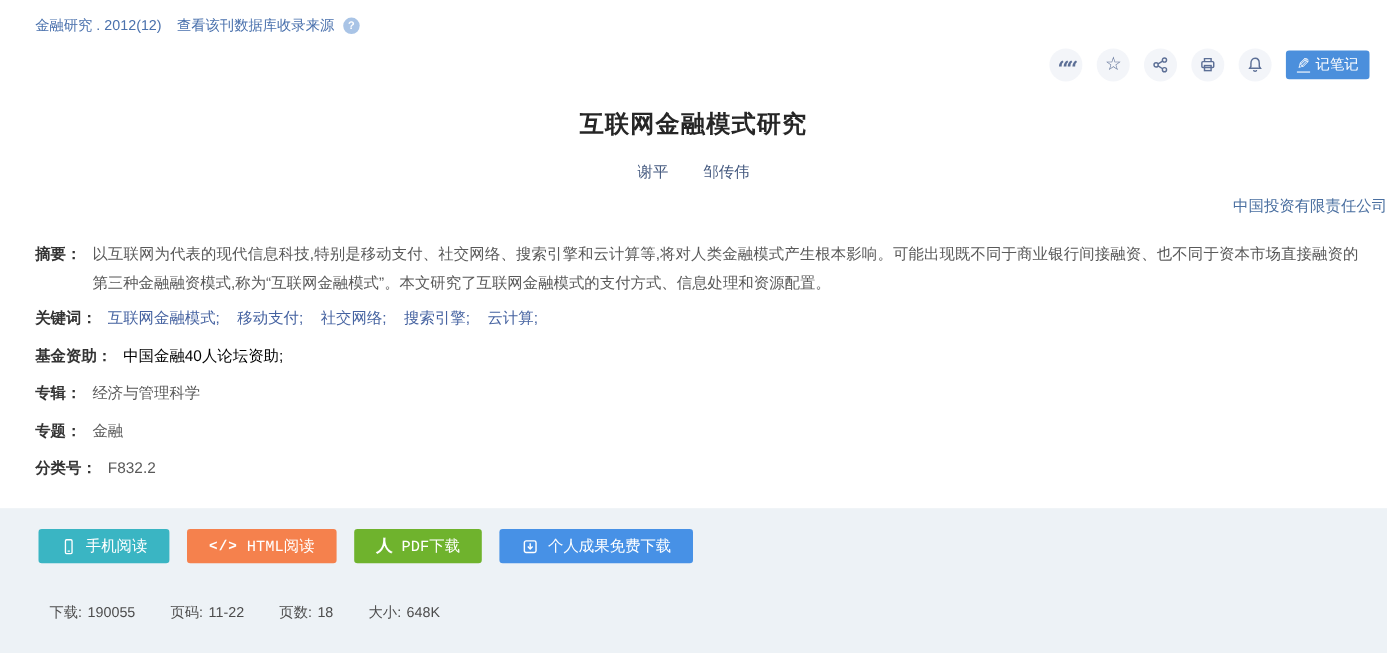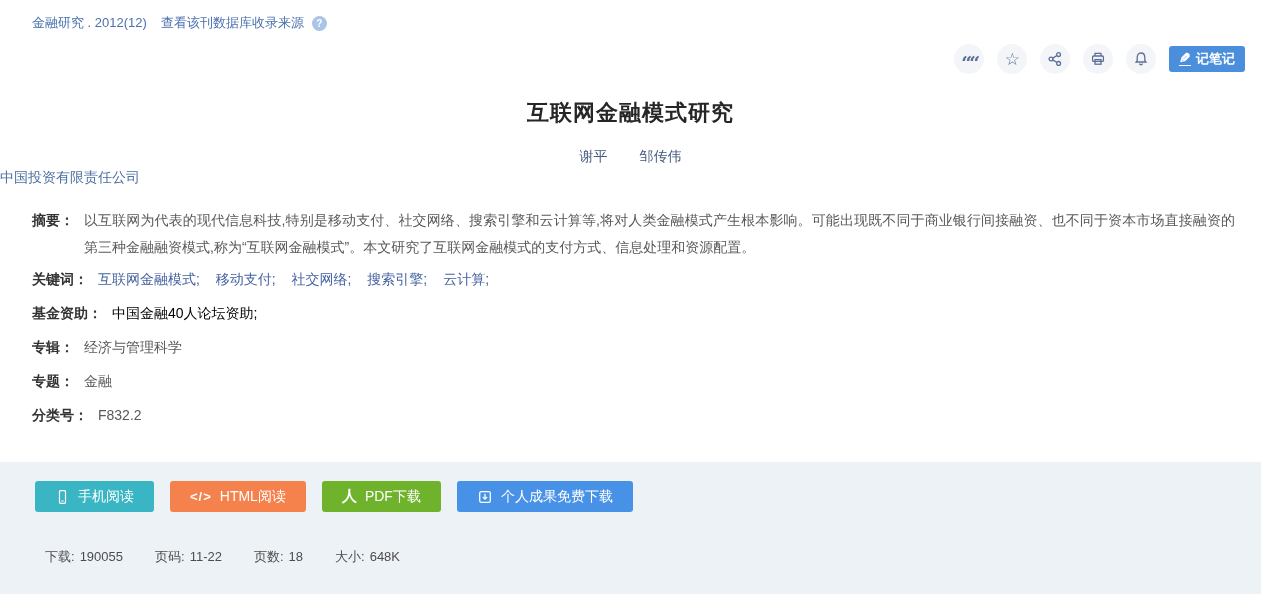--- a/index.html
+++ b/index.html
@@ -18,48 +18,48 @@
   
   .toolbar { display:flex; justify-content:flex-end; align-items:center; padding:12px 16px 0 0; height:42px; }
   .circle-btn { width:30px; height:30px; border-radius:50%; background:#f3f5f9;
     display:flex; align-items:center; justify-content:center; margin-left:13px; cursor:pointer; }
   .tb-ic { color:#5c6f96; display:flex; align-items:center; justify-content:center; }
   .g-quote::before { content:"““"; font-family:"DejaVu Serif","Liberation Serif",serif;
     font-weight:bold; font-size:19px; letter-spacing:-3px; color:#5c6f96; line-height:8px;
     display:inline-block; transform:translateY(4px); }
   .g-star::before { content:"☆"; font-size:17px; color:#5c6f96; }
   .note-btn { margin-left:13px; height:26px; background:#4b8fdc; color:#fff; border:none;
-    border-radius:3px; font-size:13px; padding:0 10px; display:flex; align-items:center; cursor:pointer;font-weight:bold; }
+    border-radius:3px; font-size:13px; padding:0 10px; display:flex; align-items:center; cursor:pointer; }
   .g-pencil { margin-right:5px; display:inline-block; }
   .g-pencil::before { content:"✎"; font-size:14px; display:block; line-height:12px; transform:scaleX(-1); }
   .g-pencil::after { content:""; display:block; border-bottom:1.5px solid #fff; margin-top:1px; }
 
   
   .title { text-align:center; font-size:22px; font-weight:bold; color:#262626; margin-top:24px; letter-spacing:1px; }
   .authors { text-align:center; margin-top:20px; font-size:14px; }
   .author-link { color:#44597f; text-decoration:none; margin:0 14px; cursor:pointer; }
-  .affiliation { text-align:left; margin-top:3px; font-size:14px; }
+  .affiliation { text-align:right; margin-top:13px; font-size:14px; }
   .aff-link { color:#4a6fa0; text-decoration:none; cursor:pointer; }
 
   
   .meta { padding:20px 26px 0 32px; }
   .meta-row { display:flex; font-size:14px; margin-bottom:14px; line-height:20px; }
   .meta-label { font-weight:bold; color:#333; flex-shrink:0; margin-right:10px; white-space:nowrap; }
   .meta-value { color:#595959; }
   .abstract-row { line-height:27px; margin-bottom:8px; }
   .abstract-text { text-align:justify; color:#595959; }
   .kw-link { color:#4663a1; text-decoration:none; margin-right:12px; cursor:pointer; }
   .fund-link { color:#000000; text-decoration:none; cursor:pointer; }
 
   
   .bottom { position:absolute; left:0; right:0; bottom:0; top:462px; background:#edf2f6; }
   .actions { display:flex; padding:19px 0 0 35px; }
   .act-btn { height:31px; border:none; border-radius:3px; color:#fff; font-size:14px;
     display:flex; align-items:center; padding:0 20px; margin-right:16px; cursor:pointer;
-    font-family:Liberation Sans, sans-serif; }
+    font-family:Liberation Mono, monospace; }
   .act-ic { display:flex; align-items:center; justify-content:center; margin-right:8px; }
   .g-code::before { content:"</>"; font-weight:bold; font-size:13px; letter-spacing:1px; }
   .g-pdf::before { content:"人"; font-weight:bold; font-size:15px; }
   .ai-hex { display:inline-flex; align-items:center; justify-content:center; width:19px; height:17px;
     border:1.3px solid #fff; border-radius:7px; font-size:8px; font-weight:bold; }
 
   .stats { display:flex; padding:36px 0 0 45px; font-size:13px; color:#4d4d4d; }
   .stat-item { margin-right:32px; }
   .stat-label { margin-right:5px; }
 </style>

